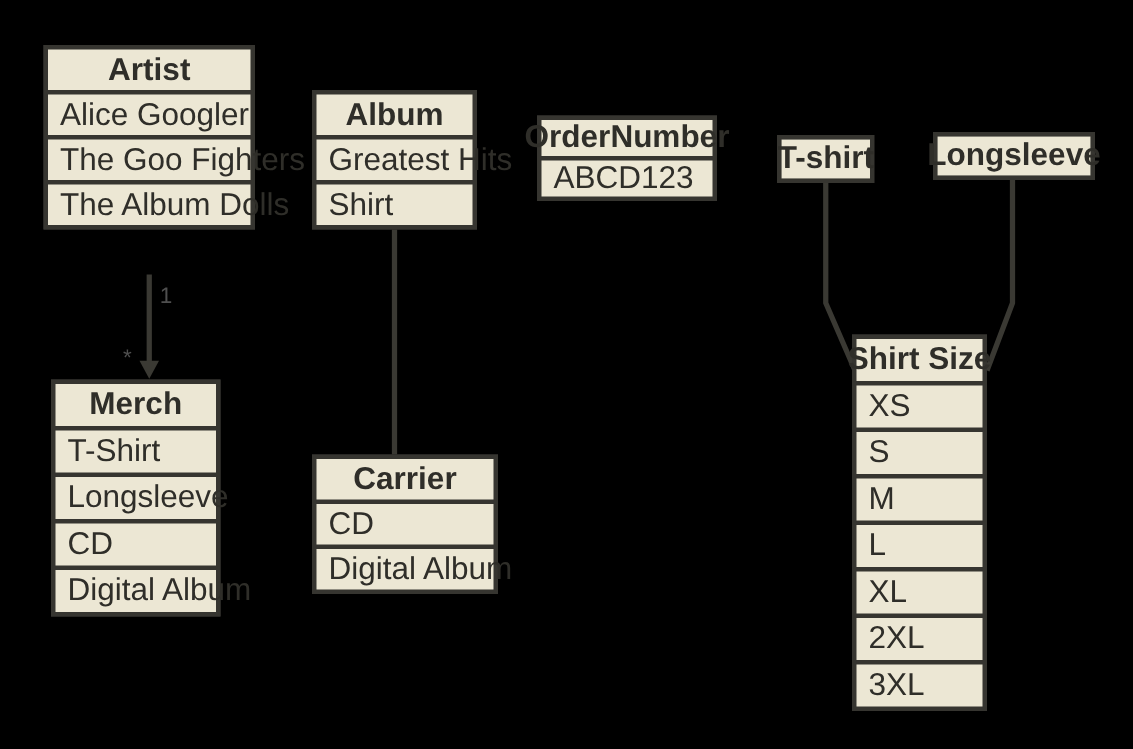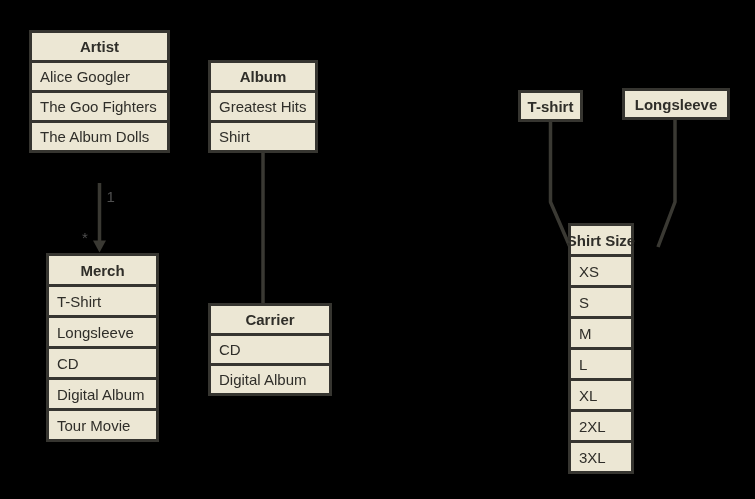--- a/index.html
+++ b/index.html
@@ -44,21 +44,21 @@
     box-sizing: border-box;
     background: var(--node-border);
     border: 3px solid var(--node-border);
     display: flex;
     flex-direction: column;
     gap: 3px;
   }
   .cell {
     background: var(--node-fill);
     color: var(--text-color);
-    font-size: 15px;
+    font-size: 21px;
     height: var(--ch, 27px);
     display: flex;
     align-items: center;
     padding: 0 8px;
     box-sizing: border-box;
     white-space: nowrap;
   }
   .cell.header {
     font-weight: bold;
     justify-content: center;
@@ -90,45 +90,48 @@
     <div class="cell">The Goo Fighters</div>
     <div class="cell">The Album Dolls</div>
   </div>
 
   <div class="entity" style="left:208px; top:60px; width:110px; --ch:27px;">
     <div class="cell header">Album</div>
     <div class="cell">Greatest Hits</div>
     <div class="cell">Shirt</div>
   </div>
 
+  <div class="entity" style="left:358px; top:77px; width:120px; --ch:24px;">
+    <div class="cell header">OrderNumber</div>
+    <div class="cell">ABCD123</div>
+  </div>
 
   <div class="entity" style="left:518px; top:90px; width:65px; --ch:26px;">
     <div class="cell header">T-shirt</div>
   </div>
 
   <div class="entity" style="left:622px; top:88px; width:108px; --ch:26px;">
     <div class="cell header">Longsleeve</div>
   </div>
 
-  <div class="entity" style="left:46px; top:253px; width:113px; --ch:28px;">
+  <div class="entity" style="left:34px; top:253px; width:113px; --ch:28px;">
     <div class="cell header">Merch</div>
     <div class="cell">T-Shirt</div>
     <div class="cell">Longsleeve</div>
     <div class="cell">CD</div>
     <div class="cell">Digital Album</div>
-    <div class="cell">Tour Movie</div>
   </div>
 
   <div class="entity" style="left:208px; top:303px; width:124px; --ch:27px;">
     <div class="cell header">Carrier</div>
     <div class="cell">CD</div>
     <div class="cell">Digital Album</div>
   </div>
 
-  <div class="entity" style="left:568px; top:223px; width:66px; --ch:28px;">
+  <div class="entity" style="left:568px; top:223px; width:90px; --ch:28px;">
     <div class="cell header">Shirt Size</div>
     <div class="cell">XS</div>
     <div class="cell">S</div>
     <div class="cell">M</div>
     <div class="cell">L</div>
     <div class="cell">XL</div>
     <div class="cell">2XL</div>
     <div class="cell">3XL</div>
   </div>
 

